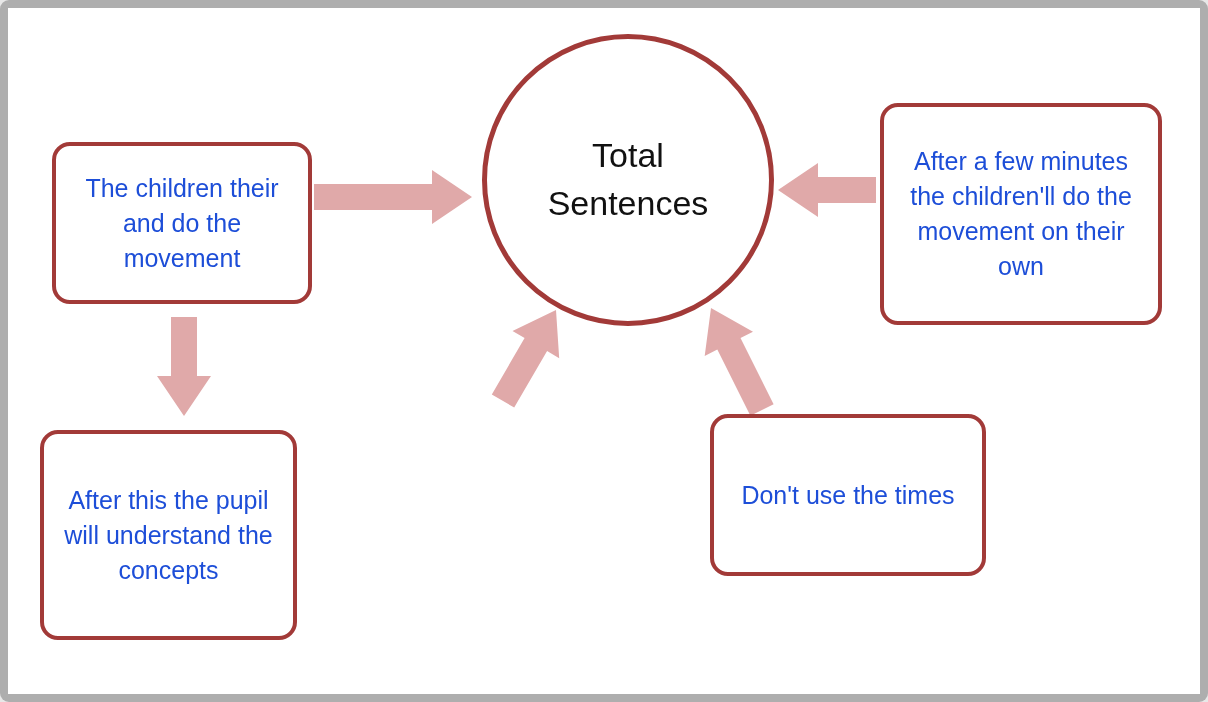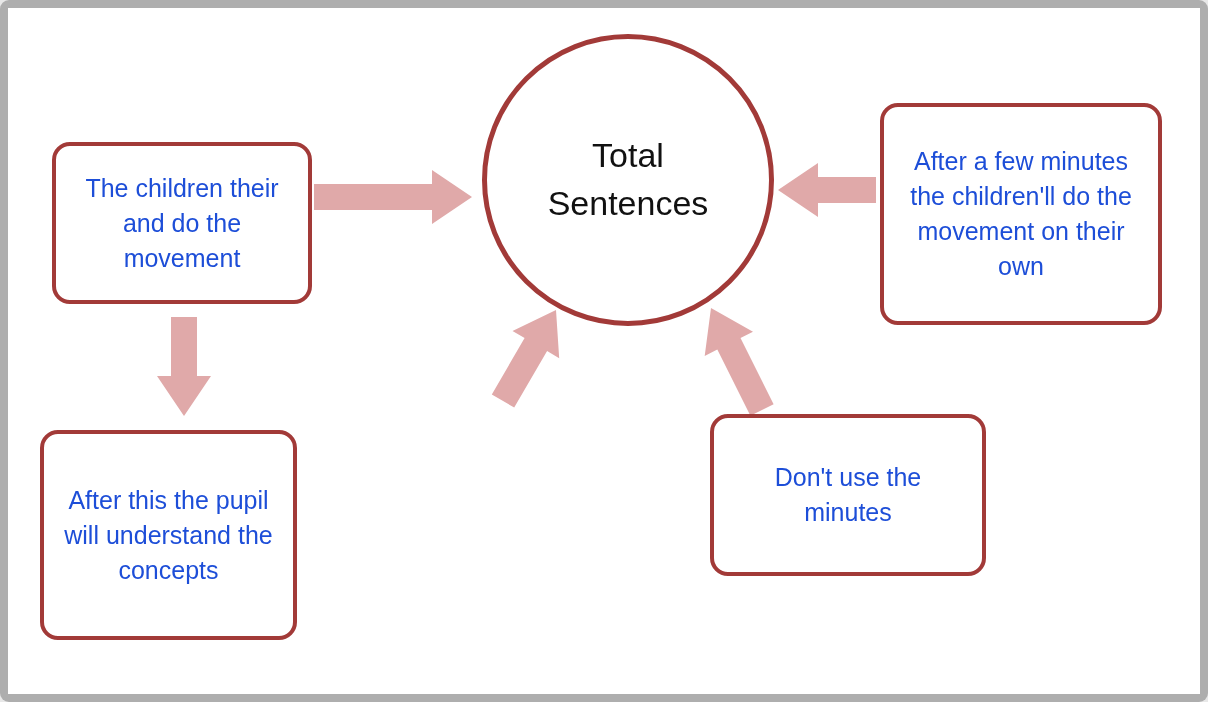--- a/index.html
+++ b/index.html
@@ -93,19 +93,19 @@
   <div class="node-box box-listen">
     <span>The children their and do the movement</span>
   </div>
 
   <div class="node-box box-understand">
     <span>After this the pupil will understand the concepts</span>
   </div>
 
 
   <div class="node-box box-memory">
-    <span>Don't use the minutes</span>
+    <span>Don't use the times</span>
   </div>
 
   <div class="node-box box-own">
     <span>After a few minutes the children'll do the movement on their own</span>
   </div>
 </div>
 
 </body></html>

